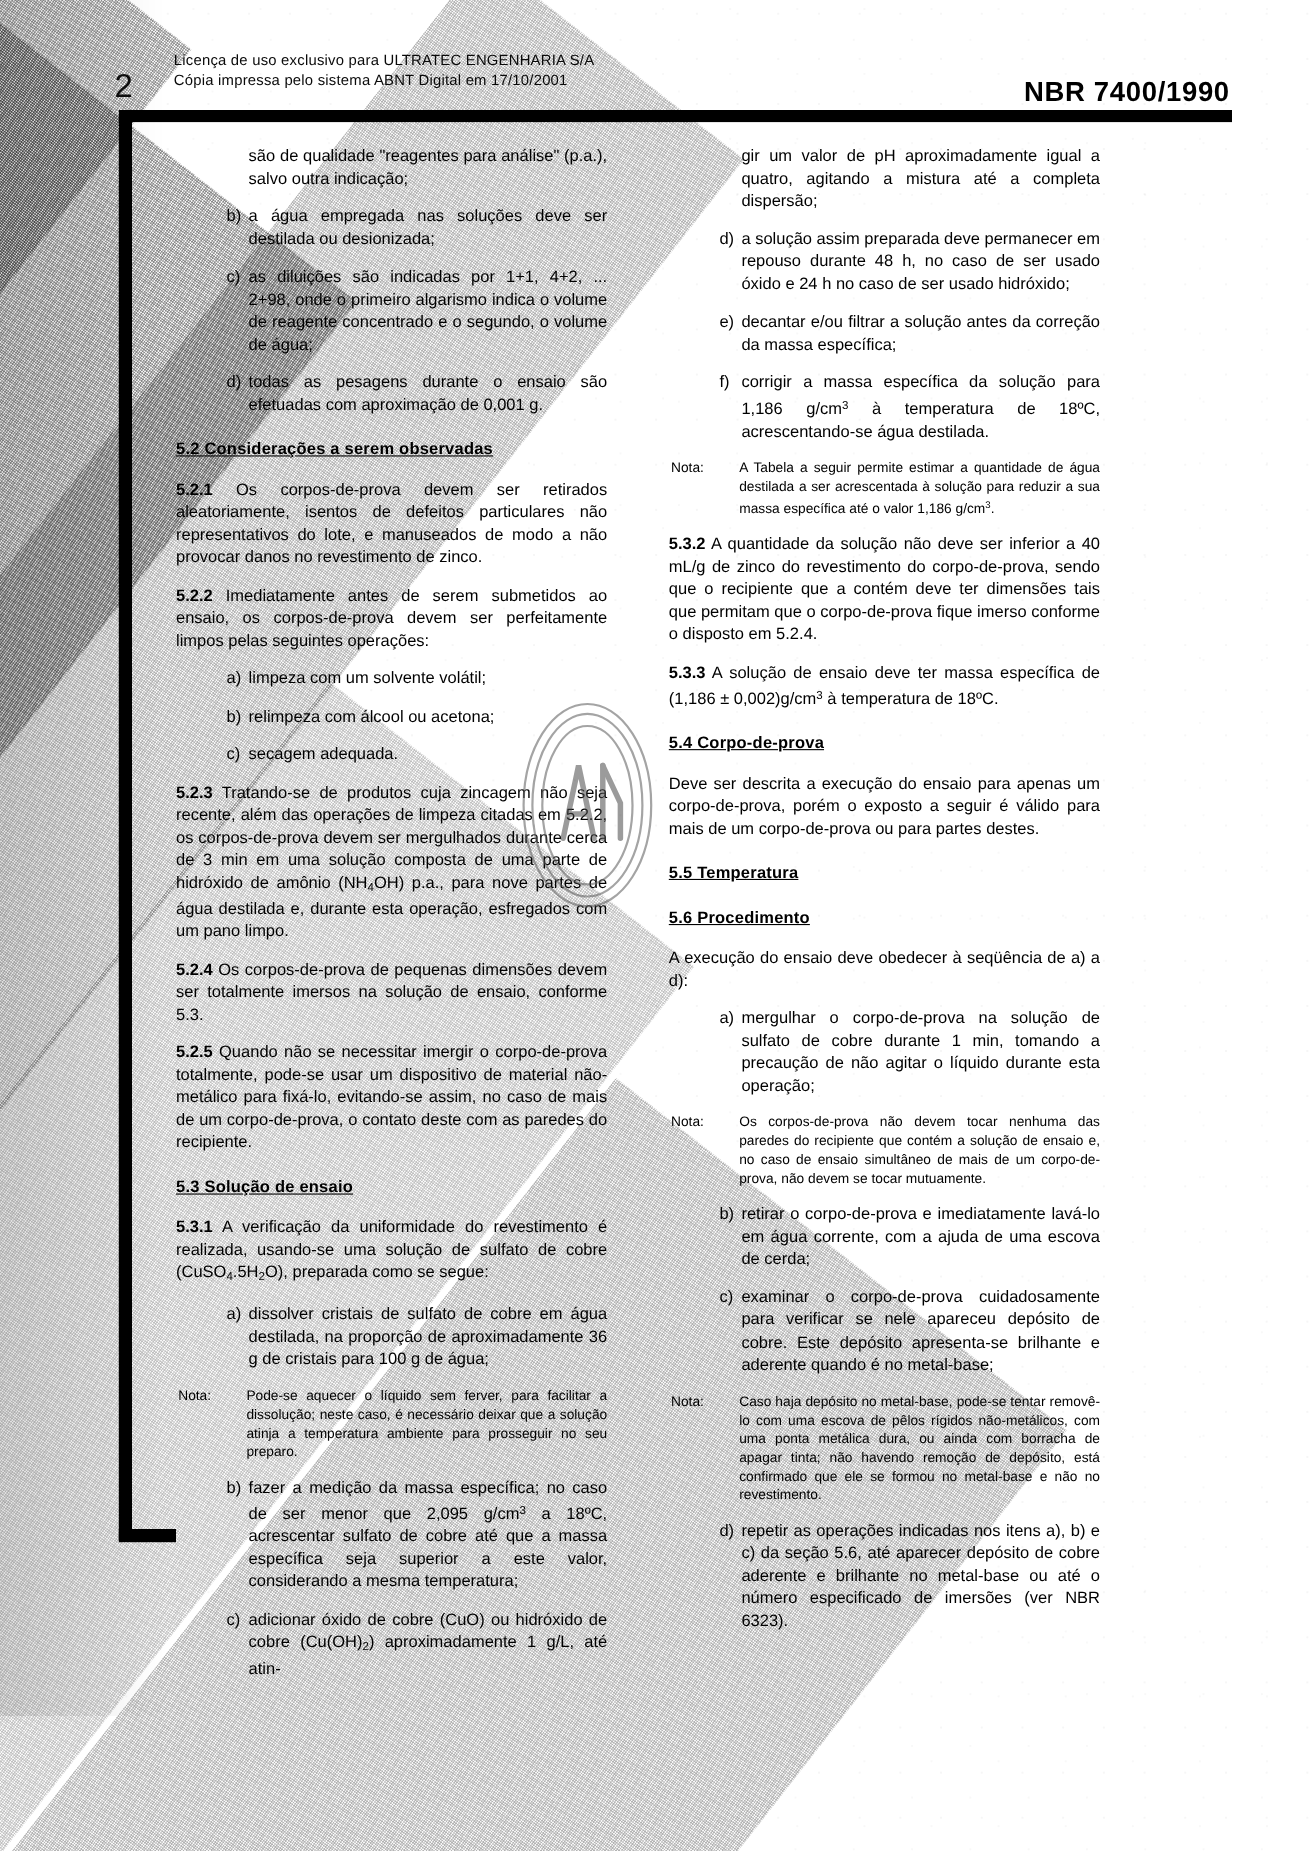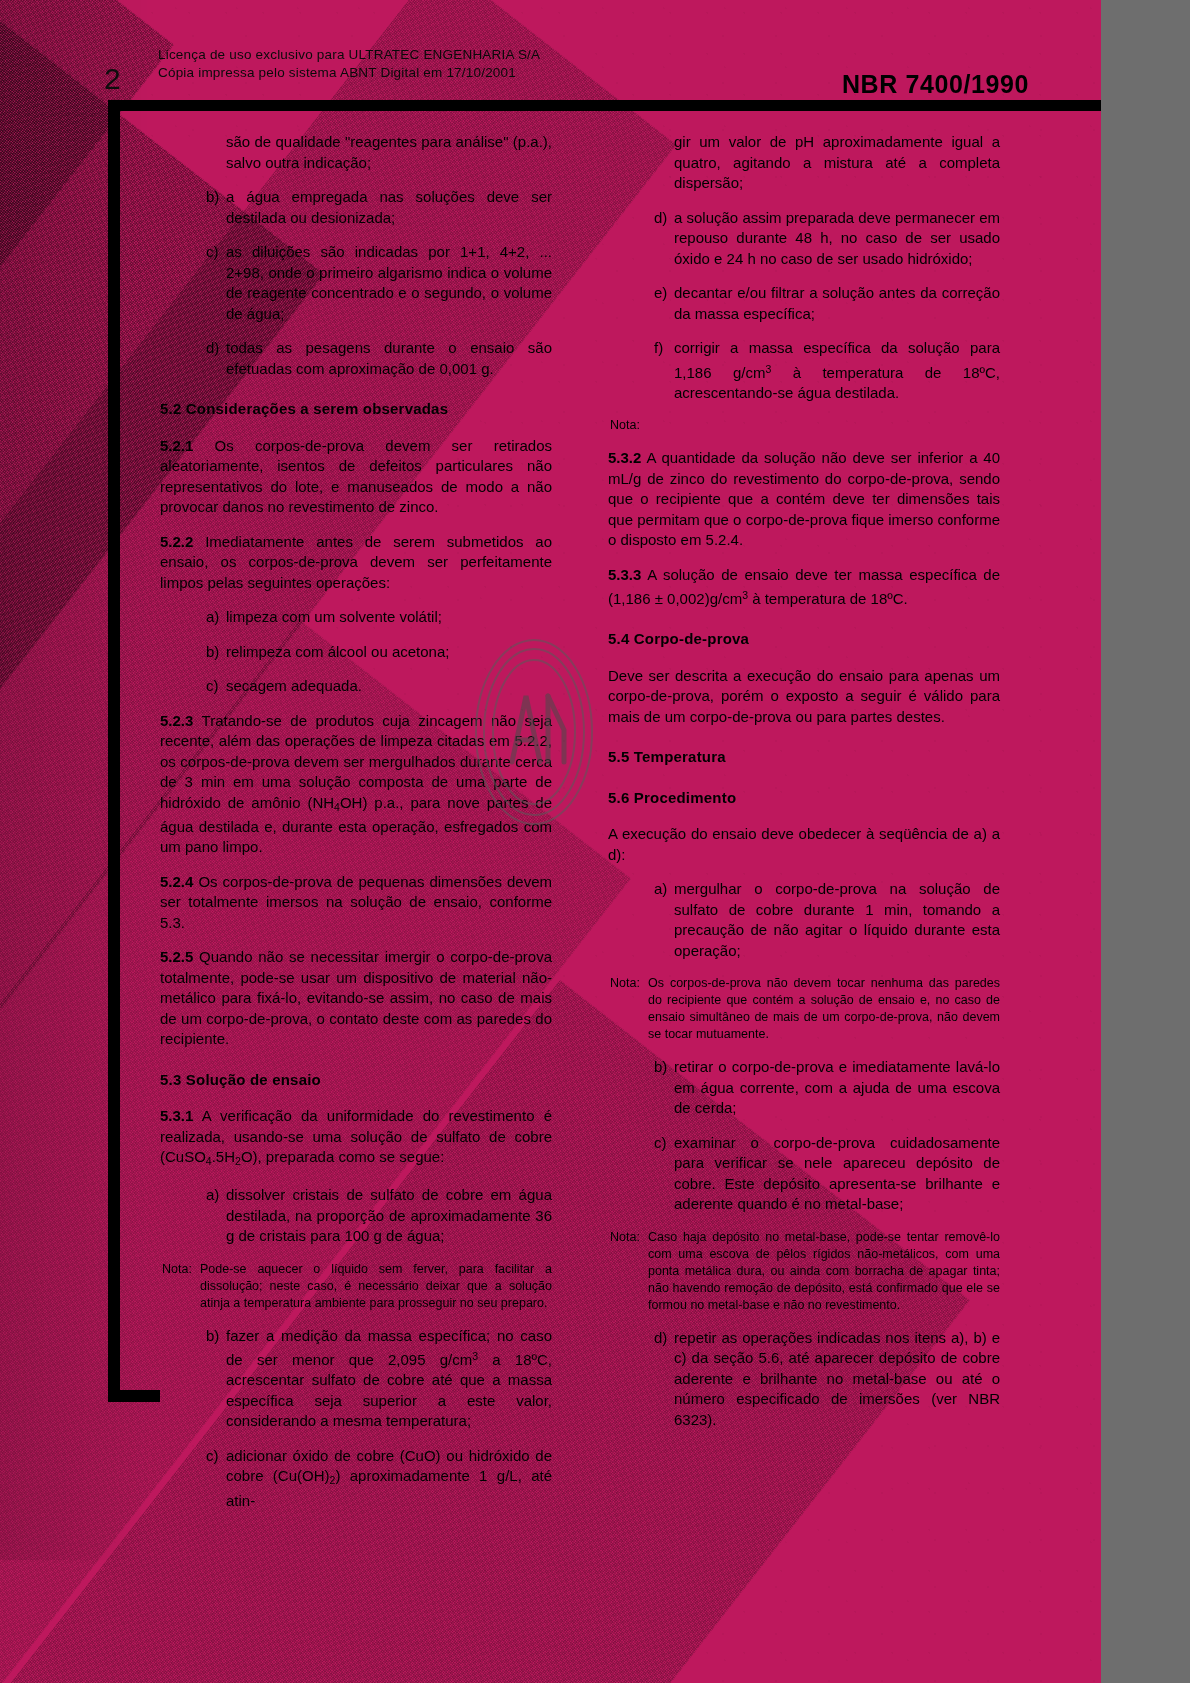--- a/index.html
+++ b/index.html
@@ -1,18 +1,18 @@
 <!DOCTYPE html>
 <html><head>
 <meta charset="utf-8">
 <style>
   html,body{margin:0;padding:0;background:#6e6e6e;}
   .page{
-    position:relative;width:1101px;height:1683px;
-    background:#be185d;overflow:hidden;
+    position:relative;width:1190px;height:1683px;
+    background:#ffffff;overflow:hidden;
     font-family:"Liberation Sans", sans-serif;
     color:#000;
   }
   
   .speckle{
     position:absolute;inset:0;pointer-events:none;
     background-image:
       radial-gradient(circle at 12% 31%, rgba(0,0,0,.05) 0 1px, transparent 1px),
       radial-gradient(circle at 64% 77%, rgba(0,0,0,.04) 0 1px, transparent 1px),
       radial-gradient(circle at 88% 14%, rgba(0,0,0,.04) 0 1px, transparent 1px);
@@ -94,32 +94,32 @@
   .col-left{left:160px;}
   .col-right{left:608px;}
 
   p{margin:0 0 14px 0;}
   .body{
     font-size:15px;line-height:20.5px;text-align:justify;
     -webkit-hyphens:none;hyphens:none;
   }
   .h{
     font-size:15px;font-weight:700;line-height:20.5px;
-    margin:20px 0 16px 0;letter-spacing:.2px;
+    margin:20px 0 16px 0;letter-spacing:.2px;text-decoration:underline;
   }
   .sec{font-weight:700;}
   .item{
     display:flex;font-size:15px;line-height:20.5px;
     margin:0 0 14px 0;padding-left:46px;text-align:justify;
   }
   .item .mk{width:20px;flex:0 0 20px;}
   .item .tx{flex:1;text-align:justify;}
   .note{
     display:flex;font-size:12.5px;line-height:17px;
-    margin:0 0 14px 0;padding-left:2px;text-align:justify;
+    margin:0 0 14px 0;padding-left:2px;text-align:justify;gap:24px;
   }
   .note .mk{width:38px;flex:0 0 38px;}
   .note .tx{flex:1;}
   sub{font-size:.7em;vertical-align:-.25em;}
   sup{font-size:.7em;vertical-align:.45em;}
   
   .stamp{
     position:absolute;left:468px;top:634px;width:132px;height:196px;
     z-index:45;pointer-events:none;opacity:.55;
   }
@@ -251,20 +251,21 @@
         <span class="tx">decantar e/ou filtrar a solução antes da correção da massa específica;</span>
       </div>
 
       <div class="item">
         <span class="mk">f)</span>
         <span class="tx"><span>corrigir a massa específica da solução para 1,186 g/cm</span><sup>3</sup><span> à temperatura de 18ºC, acrescentando-se água destilada.</span></span>
       </div>
 
       <div class="note">
         <span class="mk">Nota:</span>
+        <span class="tx"><span>A Tabela a seguir permite estimar a quantidade de água destilada a ser acrescentada à solução para reduzir a sua massa específica até o valor 1,186 g/cm</span><sup>3</sup><span>.</span></span>
       </div>
 
       <p class="body">
         <span class="sec">5.3.2</span>
         <span>A quantidade da solução não deve ser inferior a 40 mL/g de zinco do revestimento do corpo-de-prova, sendo que o recipiente que a contém deve ter dimensões tais que permitam que o corpo-de-prova fique imerso conforme o disposto em 5.2.4.</span>
       </p>
 
       <p class="body">
         <span class="sec">5.3.3</span>
         <span>A solução de ensaio deve ter massa específica de (1,186 ± 0,002)g/cm</span><sup>3</sup><span> à temperatura de 18ºC.</span>

